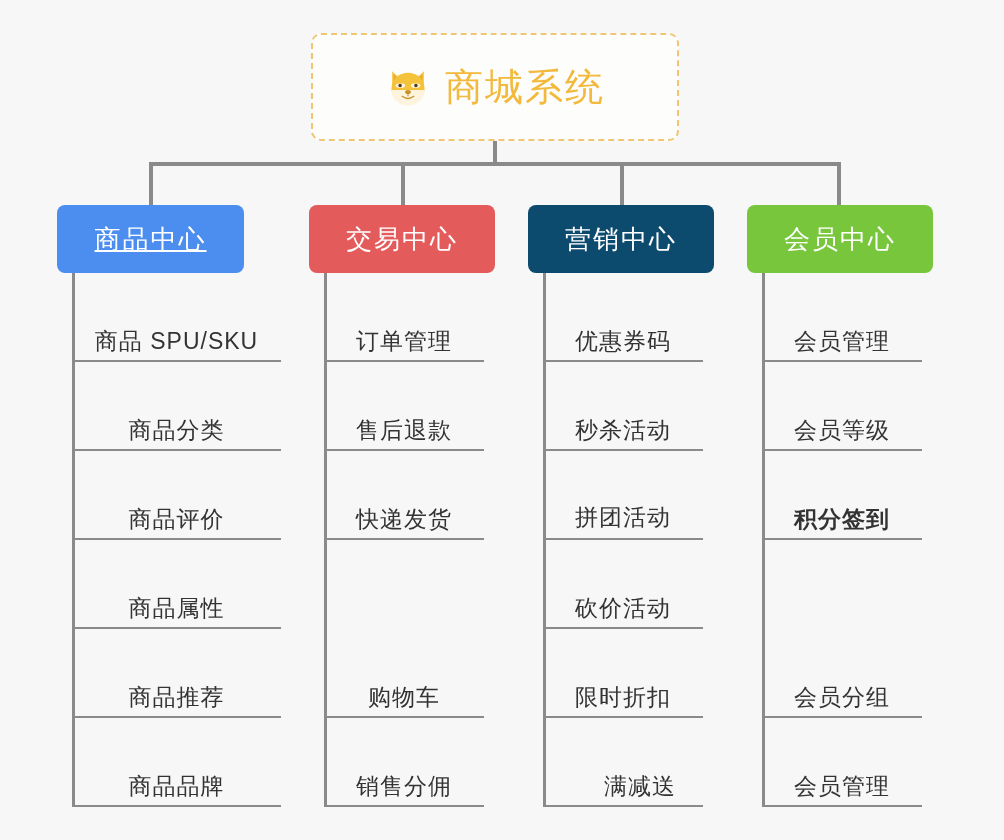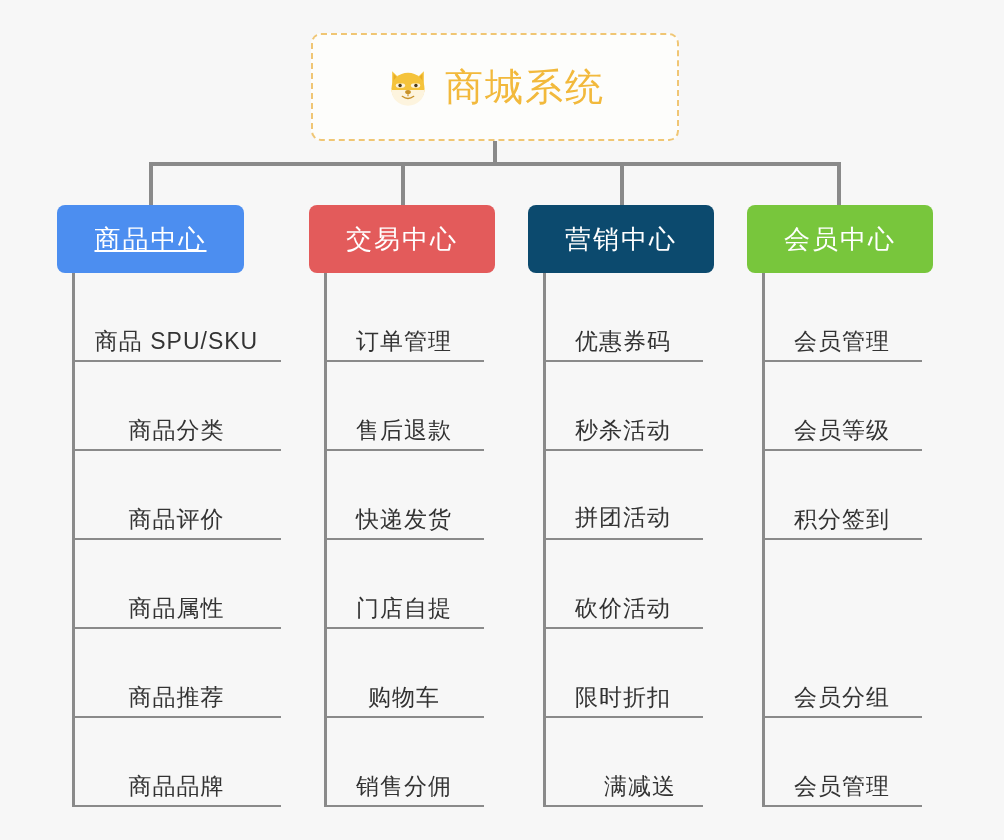--- a/index.html
+++ b/index.html
@@ -170,23 +170,20 @@
         <div class="spine" style="height: 534px; background: rgb(138, 138, 138);"></div>
         <div class="leaf" style="top: 0px; width: 160px; border-bottom-color: rgb(138, 138, 138);">
           <span class="leaf-label">订单管理</span>
         </div>
         <div class="leaf" style="top: 89px; width: 160px; border-bottom-color: rgb(138, 138, 138);">
           <span class="leaf-label">售后退款</span>
         </div>
         <div class="leaf" style="top: 178px; width: 160px; border-bottom-color: rgb(138, 138, 138);">
           <span class="leaf-label">快递发货</span>
         </div>
-        <div class="leaf" style="top: 267px; width: 160px; border-bottom-color: rgb(138, 138, 138);">
-          <span class="leaf-label">门店自提</span>
-        </div>
         <div class="leaf" style="top: 356px; width: 160px; border-bottom-color: rgb(138, 138, 138);">
           <span class="leaf-label">购物车</span>
         </div>
         <div class="leaf" style="top: 445px; width: 160px; border-bottom-color: rgb(138, 138, 138);">
           <span class="leaf-label">销售分佣</span>
         </div>
       </div>
       <div class="cat-box" style="left: 528px; width: 186px; background: #0c4a6e;">
         <span>营销中心</span>
       </div>
@@ -215,21 +212,21 @@
         <span>会员中心</span>
       </div>
       <div class="leaf-col" style="left: 762px; width: 160px; height: 534px;">
         <div class="spine" style="height: 534px; background: rgb(138, 138, 138);"></div>
         <div class="leaf" style="top: 0px; width: 160px; border-bottom-color: rgb(138, 138, 138);">
           <span class="leaf-label">会员管理</span>
         </div>
         <div class="leaf" style="top: 89px; width: 160px; border-bottom-color: rgb(138, 138, 138);">
           <span class="leaf-label">会员等级</span>
         </div>
-        <div class="leaf" style="top: 178px; width: 160px; border-bottom-color: rgb(138, 138, 138);">
+        <div class="leaf" style="top: 178px; width: 160px; border-bottom-color: rgb(138, 138, 138); font-weight: bold;">
           <span class="leaf-label">积分签到</span>
         </div>
         <div class="leaf" style="top: 356px; width: 160px; border-bottom-color: rgb(138, 138, 138);">
           <span class="leaf-label">会员分组</span>
         </div>
         <div class="leaf" style="top: 445px; width: 160px; border-bottom-color: rgb(138, 138, 138);">
           <span class="leaf-label">会员管理</span>
         </div>
       </div>
     </div>

